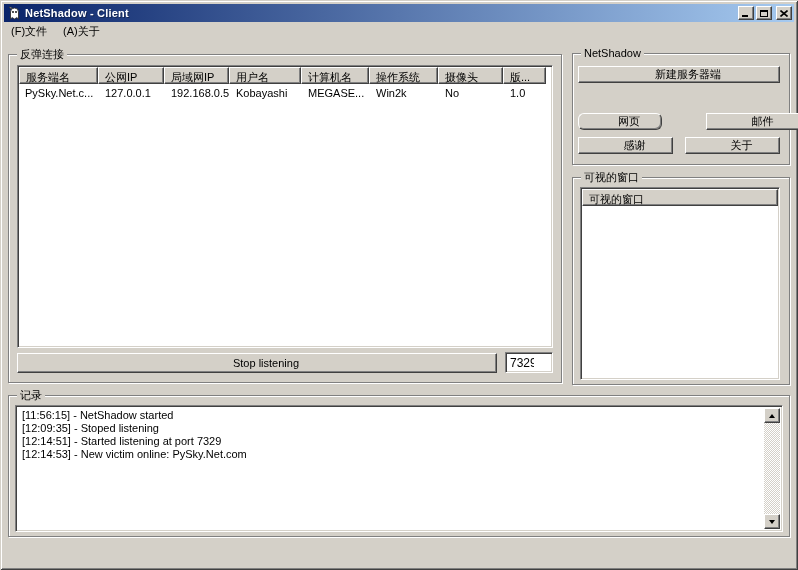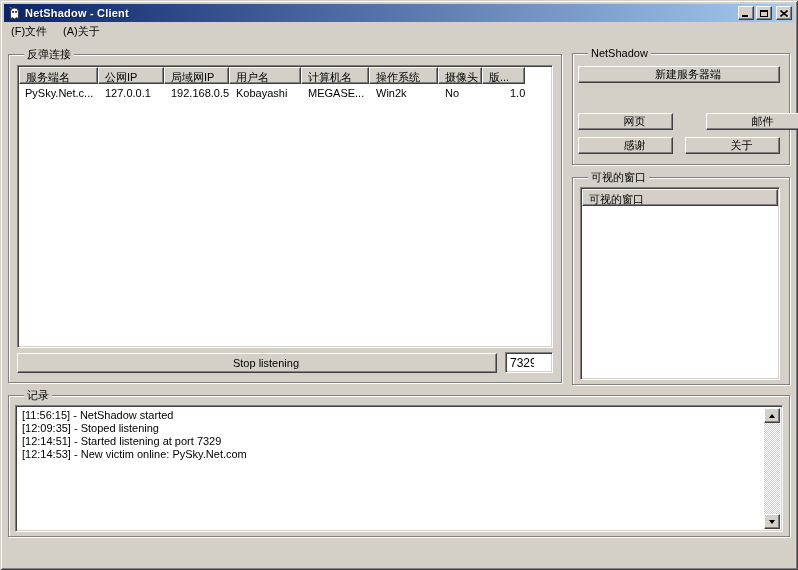--- a/index.html
+++ b/index.html
@@ -37,21 +37,21 @@
     display:flex; align-items:center; padding-left:5px; }
   .menu-item { padding:2px 6px 2px 2px; margin-right:8px; white-space:nowrap; }
 
   
   .groupbox {
     position:absolute; border:1px solid #808080;
     box-shadow: 1px 1px 0 #ffffff, inset 1px 1px 0 #ffffff;
   }
   .groupbox > .gb-label {
     position:absolute; top:-8px; left:8px; background:#d4d0c8; padding:0 3px;
-    line-height:14px; white-space:nowrap;margin-left:7px;
+    line-height:14px; white-space:nowrap;
   }
 
   
   .sunken {
     background:#fff; border:1px solid; border-color:#808080 #ffffff #ffffff #808080;
     box-shadow: inset 1px 1px 0 #404040, inset -1px -1px 0 #d4d0c8;
   }
 
   
   .btn {
@@ -154,42 +154,42 @@
   </div>
 
   <div class="listview sunken">
     <div class="lv-header">
       <div class="hdr-cell" style="width:79px">服务端名</div>
       <div class="hdr-cell" style="width:66px">公网IP</div>
       <div class="hdr-cell" style="width:65px">局域网IP</div>
       <div class="hdr-cell" style="width:72px">用户名</div>
       <div class="hdr-cell" style="width:68px">计算机名</div>
       <div class="hdr-cell" style="width:69px">操作系统</div>
-      <div class="hdr-cell" style="width:44px">摄像头</div>
+      <div class="hdr-cell" style="width:65px">摄像头</div>
       <div class="hdr-cell" style="width:43px">版...</div>
     </div>
     <div class="lv-row">
       <div class="row-cell" style="width:80px">PySky.Net.c...</div>
       <div class="row-cell" style="width:66px">127.0.0.1</div>
       <div class="row-cell" style="width:65px">192.168.0.5</div>
       <div class="row-cell" style="width:72px">Kobayashi</div>
       <div class="row-cell" style="width:68px">MEGASE...</div>
       <div class="row-cell" style="width:69px">Win2k</div>
       <div class="row-cell" style="width:65px">No</div>
       <div class="row-cell" style="width:43px">1.0</div>
     </div>
   </div>
 
   <button class="btn" style="position:absolute; left:17px; top:353px; width:480px; height:20px;">Stop listening</button>
   <input class="port-input" type="text" value="7329" style="">
 
   <div class="groupbox" style="left:572px; top:53px; width:218px; height:112px;">
     <span class="gb-label">NetShadow</span>
     <button class="btn" style="position:absolute; left:5px; top:12px; width:202px; height:17px;">新建服务器端</button>
-    <button class="btn" style="position:absolute; left:5px; top:59px; width:95px; height:17px;">网页</button>
+    <button class="btn" style="position:absolute; left:5px; top:59px; width:84px; height:17px;border-radius:6px;">网页</button>
     <button class="btn" style="position:absolute; left:112px; top:59px; width:95px; height:17px;margin-left:21px;">邮件</button>
     <button class="btn" style="position:absolute; left:5px; top:83px; width:95px; height:17px;">感谢</button>
     <button class="btn" style="position:absolute; left:112px; top:83px; width:95px; height:17px;">关于</button>
   </div>
 
   <div class="groupbox" style="left:572px; top:177px; width:218px; height:208px;">
     <span class="gb-label">可视的窗口</span>
     <div class="vw-list sunken">
       <div class="vw-header">可视的窗口</div>
     </div>

